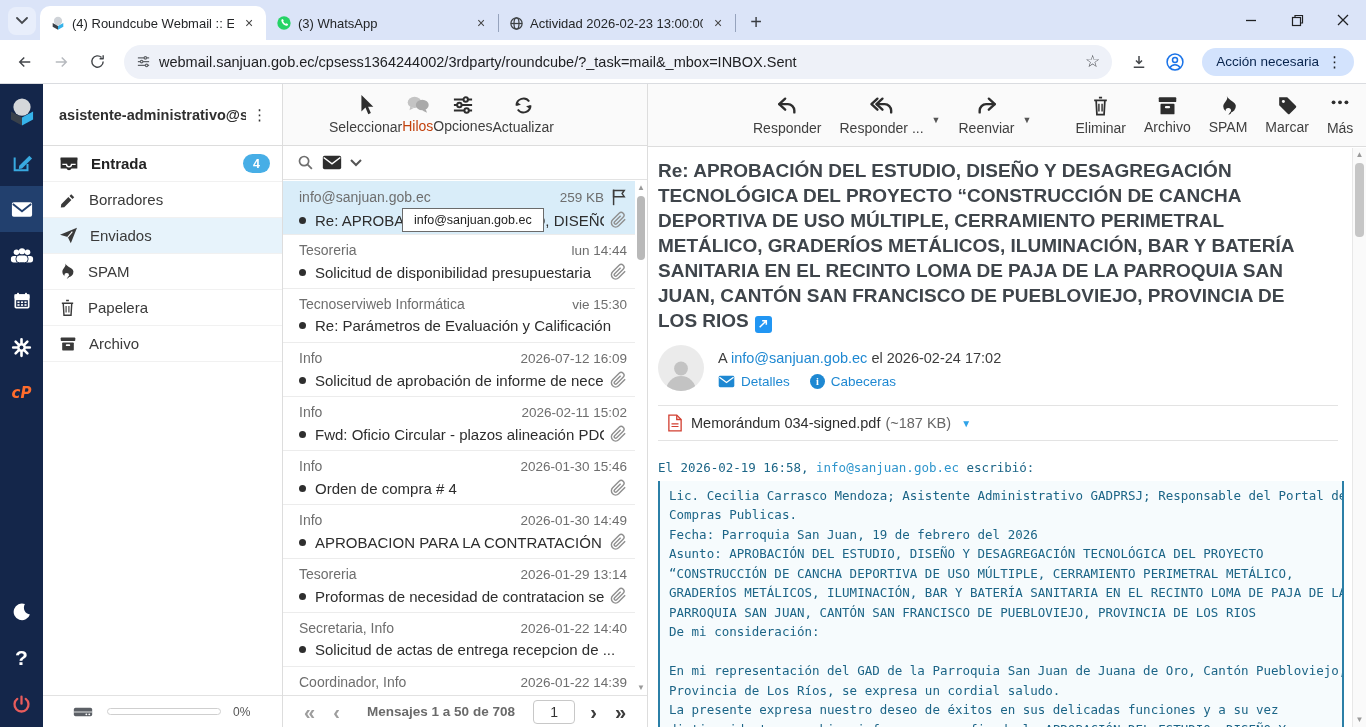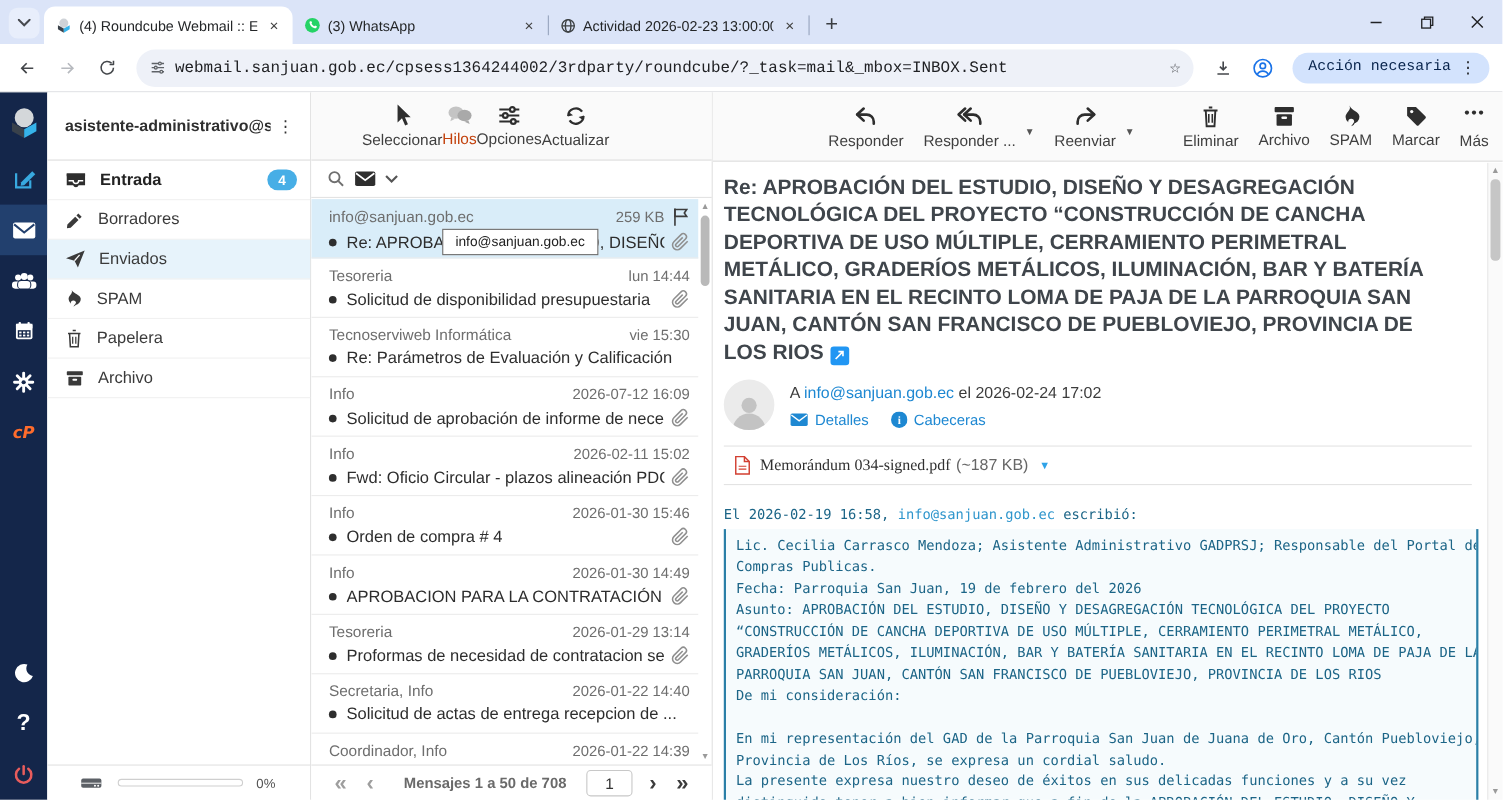--- a/index.html
+++ b/index.html
@@ -13,21 +13,21 @@
   .tab { height:34px; display:flex; align-items:center; padding:0 8px 0 10px; border-radius:10px 10px 0 0; color:#242628; font-size:13px; position:relative; }
   .tab.active { background:#fff; }
   .tab .tab-title { white-space:nowrap; overflow:hidden; flex:1; margin:0 6px; }
   .tab-close { width:18px; height:18px; border-radius:50%; display:flex; align-items:center; justify-content:center; font-size:14px; color:#444; }
   .tab-sep { width:1px; height:18px; background:#96a3bd; margin-bottom:8px; }
   .new-tab-btn { width:28px; height:28px; margin:0 0 4px 6px; border-radius:50%; display:flex; align-items:center; justify-content:center; font-size:20px; color:#3a3d42; }
   .win-controls { position:absolute; right:0; top:0; height:40px; display:flex; }
   .win-btn { width:46px; height:40px; display:flex; align-items:center; justify-content:center; color:#202124; font-size:14px; }
   .t1{width:226px;} .t2{width:232px;} .t3{width:236px;}
 
-  .nav-bar { height:44px; background:#fff; display:flex; align-items:center; padding:0 8px; gap:2px; border-bottom:1px solid #dadce0;font-family:Liberation Mono, monospace; }
+  .nav-bar { height:44px; background:#fff; display:flex; align-items:center; padding:0 8px; gap:2px; border-bottom:1px solid #dadce0; }
   .nav-btn { width:34px; height:34px; border-radius:50%; display:flex; align-items:center; justify-content:center; font-size:18px; color:#44474b; }
   .nav-btn.disabled { color:#b7babf; }
   .omnibox { flex:1; height:34px; background:#eef1f8; border-radius:17px; margin:0 8px; display:flex; align-items:center; padding:0 12px; min-width:0; }
   .omnibox .url { font-size:14.5px; color:#202124; white-space:nowrap; overflow:hidden; flex:1; margin-left:8px; }
   .star { font-size:17px; color:#4a4d51; margin-left:8px; }
   .chip { height:28px; background:#d3e3fd; border-radius:14px; display:flex; align-items:center; padding:0 4px 0 14px; margin:0 4px 0 8px; }
   .chip .chip-label { font-size:13.5px; color:#07234c; }
   .chip .kebab { font-size:15px; color:#1c1d1f; padding:0 8px; }
 
   
@@ -98,21 +98,21 @@
   .subject { font-size:19px; line-height:25px; font-weight:bold; color:#3f454b; max-width:662px; }
   .ext-link { display:inline-flex; width:17px; height:17px; background:#2196f3; border-radius:3px; align-items:center; justify-content:center; margin-left:6px; vertical-align:-2px; }
   .sender-block { display:flex; margin-top:12px; align-items:center; }
   .avatar { width:46px; height:46px; border-radius:50%; background:#ebebeb; overflow:hidden; display:flex; align-items:flex-end; justify-content:center; }
   .sender-lines { margin-left:14px; padding-top:2px; }
   .to-line { font-size:14.5px; color:#3c3c3c; }
   .to-line .mail-link { color:#1e88d2; }
   .hdr-actions { display:flex; align-items:center; gap:20px; margin-top:8px; }
   .hdr-action { display:flex; align-items:center; gap:6px; font-size:13.5px; color:#1e88d2; }
   .attach-strip { margin-top:14px; border-top:1px solid #e3e3e3; border-bottom:1px solid #e3e3e3; height:36px; display:flex; align-items:center; padding-left:10px; margin-right:14px; }
-  .attach-name { font-size:14.5px; color:#2f2f2f; margin-left:9px;font-family:Liberation Serif, serif; }
+  .attach-name { font-size:14.5px; color:#2f2f2f; margin-left:9px; }
   .attach-size { font-size:14.5px; color:#666; margin-left:5px; }
   .attach-caret { font-size:10px; color:#2fa3e8; margin-left:10px; }
   .mailbody { margin-top:17px; font-family:"DejaVu Sans Mono",monospace; font-size:12.5px; line-height:19.5px; color:#1c6587; padding-right:8px; }
   .mailbody .mail-link { color:#2e95cc; }
   .quote { margin-top:3px; border-left:2px solid #2b7fa7; border-right:2px solid #2b7fa7; background:#f6fbfd; padding:5px 9px; white-space:pre; overflow:hidden; }
 
   .pane-scroll { position:absolute; right:0; top:64px; bottom:0; width:14px; background:#fafafa; border-left:1px solid #e8e8e8; display:flex; flex-direction:column; align-items:center; padding:2px 0; }
   .pane-thumb { width:9px; height:74px; border-radius:4px; background:#c6c6c6; margin-top:3px; }
   .pane-scroll .spacer { flex:1; }
 </style>

